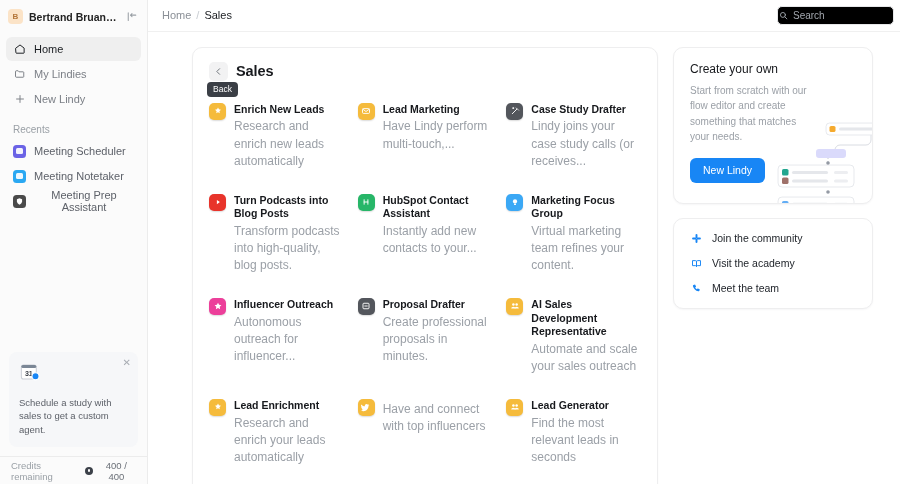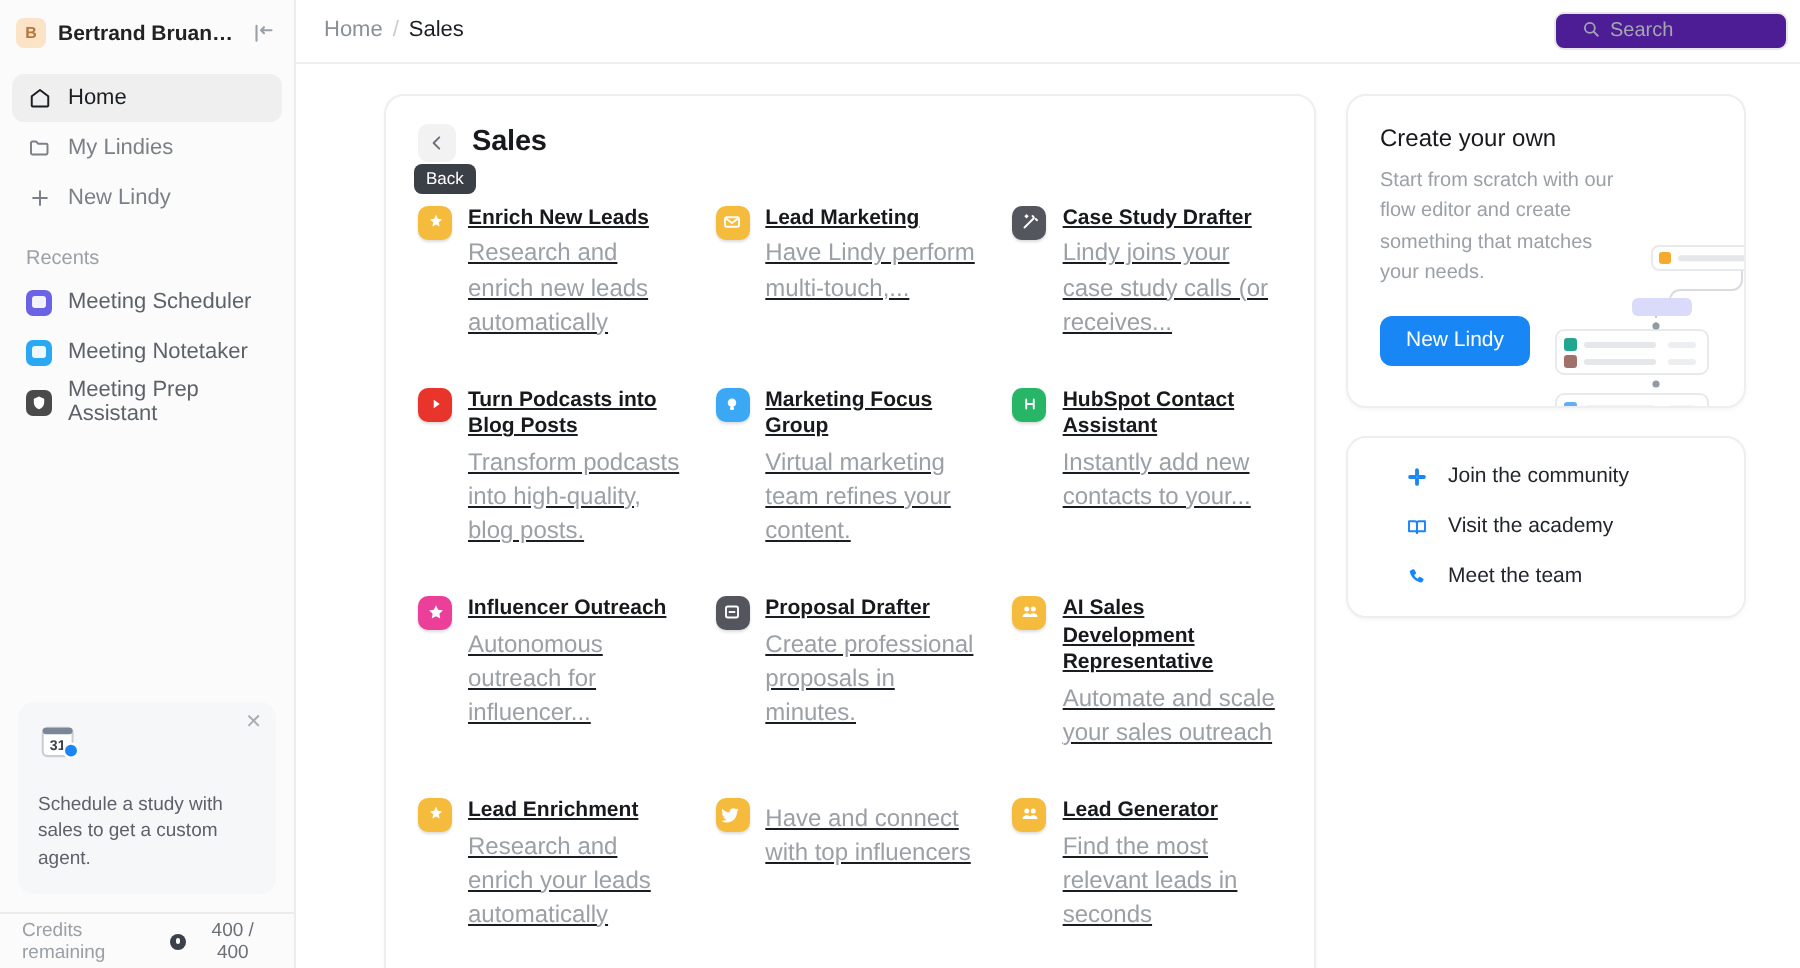--- a/index.html
+++ b/index.html
@@ -53,21 +53,21 @@
   .nav-item.active { background: #efefef; color: #1a1d21; font-weight: 500; }
   .nav-ico { width: 13px; height: 13px; flex: 0 0 13px; display: flex; align-items: center; justify-content: center; }
 
   .recents-label {
     font-size: 10px; color: #9aa0a6;
     padding: 12px 13px 4px 13px;
   }
   .recent-item {
     display: flex; align-items: center; gap: 8px;
     height: 24px; padding: 0 7px; border-radius: 6px;
-    font-size: 11px; color: #5d6169; margin: 0 6px 1px 6px;
+    font-size: 11px; color: #5d6169; margin: 0 6px 1px 6px; text-align: center;
   }
   .recent-ico {
     width: 13px; height: 13px; flex: 0 0 13px; border-radius: 3.5px;
     display: flex; align-items: center; justify-content: center;
   }
   .recent-glyph { width: 7px; height: 6px; border-radius: 1.5px; background: rgba(255,255,255,.92); }
 
   .sb-spacer { flex: 1 1 auto; }
 
   .promo {
@@ -97,21 +97,21 @@
     height: 33px; display: flex; align-items: center;
     border-bottom: 1px solid #f0f0f0; padding: 0 8px 0 14px;
   }
   .crumbs { display: flex; align-items: center; gap: 5px; font-size: 11px; }
   .crumb-home { color: #8a8f96; }
   .crumb-sep { color: #c8ccd1; }
   .crumb-cur { color: #1a1d21; font-weight: 500; }
   .topbar-spacer { flex: 1 1 auto; }
   .search {
     width: 117px; height: 19px; border: 1px solid #e6e7e9; border-radius: 5px;
-    background: #4c1d95; display: flex; align-items: center; gap: 5px; padding: 0 13px;
+    background: #000000; display: flex; align-items: center; gap: 5px; padding: 0 1px;
   }
   .search-ph { font-size: 10px; color: #a3a8af; }
 
   .content {
     flex: 1 1 auto; display: flex; gap: 15px;
     padding: 15px 29px 0 44px; align-items: flex-start;
     overflow: hidden;
   }
 
   .panel {
@@ -125,21 +125,21 @@
     width: 19px; height: 19px; border-radius: 5px; background: #f2f2f3;
     display: flex; align-items: center; justify-content: center; color: #6b7078;
   }
   .panel-title { font-size: 14.5px; font-weight: 600; color: #17191d; letter-spacing:-.1px; }
   .tooltip {
     position: absolute; left: -2px; top: 20px;
     background: #3b3f46; color: #fff; font-size: 8.5px;
     padding: 2px 6px; border-radius: 4px; line-height: 1.3;
   }
 
-  .grid { display: grid; grid-template-columns: 1fr 1fr 1fr; column-gap: 14px; row-gap: 0; text-decoration: underline; }
+  .grid { display: grid; grid-template-columns: 1fr 1fr 1fr; column-gap: 14px; row-gap: 0; }
   .card { display: flex; gap: 8px; padding: 8px 0 16px 0; }
   .card-ico {
     width: 17px; height: 17px; flex: 0 0 17px; border-radius: 5px;
     display: flex; align-items: center; justify-content: center;
     color: #fff; box-shadow: 0 1px 1.5px rgba(0,0,0,.14);
   }
   .card-body { min-width: 0; }
   .card-title { font-size: 10.5px; font-weight: 600; color: #17191d; line-height: 1.3; }
   .card-desc { font-size: 12px; color: #9ba0a7; line-height: 1.42; margin-top: 2px; }
 
@@ -149,21 +149,21 @@
   .create-title { font-size: 12px; font-weight: 400; color: #17191d; }
   .create-desc { font-size: 10px; color: #9ba0a7; line-height: 1.55; margin-top: 7px; width: 118px; }
   .new-lindy-btn {
     margin-top: 13px; display: inline-flex; align-items: center; justify-content: center;
     height: 25px; padding: 0 13px; border-radius: 6px;
     background: #1886f5; color: #fff; font-size: 10.5px; font-weight: 500;
     position: relative; z-index: 2;
   }
   .flow-art { position: absolute; right: -14px; bottom: -6px; width: 116px; height: 96px; opacity: .95; }
 
-  .links-card { padding: 7px 12px; }
+  .links-card { padding: 7px 0; }
   .link-row { display: flex; align-items: center; gap: 9px; height: 25px; padding: 0 16px; font-size: 10.5px; color: #22262c; }
   .link-ico { width: 13px; height: 13px; flex: 0 0 13px; display: flex; align-items: center; justify-content: center; color: #1886f5; }
 </style>
 </head>
 <body>
 
 <div class="app">
 
   <aside class="sidebar">
 
@@ -333,41 +333,41 @@
                   <path d="M6.2 4.6 11 8l-4.8 3.4z"></path>
                 </svg>
             </span>
             <div class="card-body">
               <div class="card-title">Turn Podcasts into Blog Posts</div>
               <div class="card-desc">Transform podcasts into high-quality, blog posts.</div>
             </div>
           </div>
 
           <div class="card">
-            <span class="card-ico" style="background:#3ba8f5">
-              <svg width="10" height="10" viewBox="0 0 16 16" fill="#fff">
-                  <circle cx="8" cy="7" r="3.4"></circle>
-                  <rect x="6.4" y="10.4" width="3.2" height="2.4" rx="1"></rect>
-                </svg>
-            </span>
-            <div class="card-body">
-              <div class="card-title">Marketing Focus Group</div>
-              <div class="card-desc">Virtual marketing team refines your content.</div>
-            </div>
-          </div>
-
-          <div class="card">
             <span class="card-ico" style="background:#27b668">
               <svg width="10" height="10" viewBox="0 0 16 16" fill="none" stroke="#fff" stroke-width="1.5" stroke-linecap="round">
                   <path d="M5 4.4v7.2M11 4.4v7.2M5 8h6"></path>
                 </svg>
             </span>
             <div class="card-body">
               <div class="card-title">HubSpot Contact Assistant</div>
               <div class="card-desc">Instantly add new contacts to your...</div>
+            </div>
+          </div>
+
+          <div class="card">
+            <span class="card-ico" style="background:#3ba8f5">
+              <svg width="10" height="10" viewBox="0 0 16 16" fill="#fff">
+                  <circle cx="8" cy="7" r="3.4"></circle>
+                  <rect x="6.4" y="10.4" width="3.2" height="2.4" rx="1"></rect>
+                </svg>
+            </span>
+            <div class="card-body">
+              <div class="card-title">Marketing Focus Group</div>
+              <div class="card-desc">Virtual marketing team refines your content.</div>
             </div>
           </div>
 
           <div class="card">
             <span class="card-ico" style="background:#ec3f9a">
               <svg width="10" height="10" viewBox="0 0 16 16" fill="#fff">
                   <path d="M8 2.6l1.7 3.5 3.8.5-2.8 2.7.7 3.8L8 11.3 4.6 13.1l.7-3.8-2.8-2.7 3.8-.5z"></path>
                 </svg>
             </span>
             <div class="card-body">

